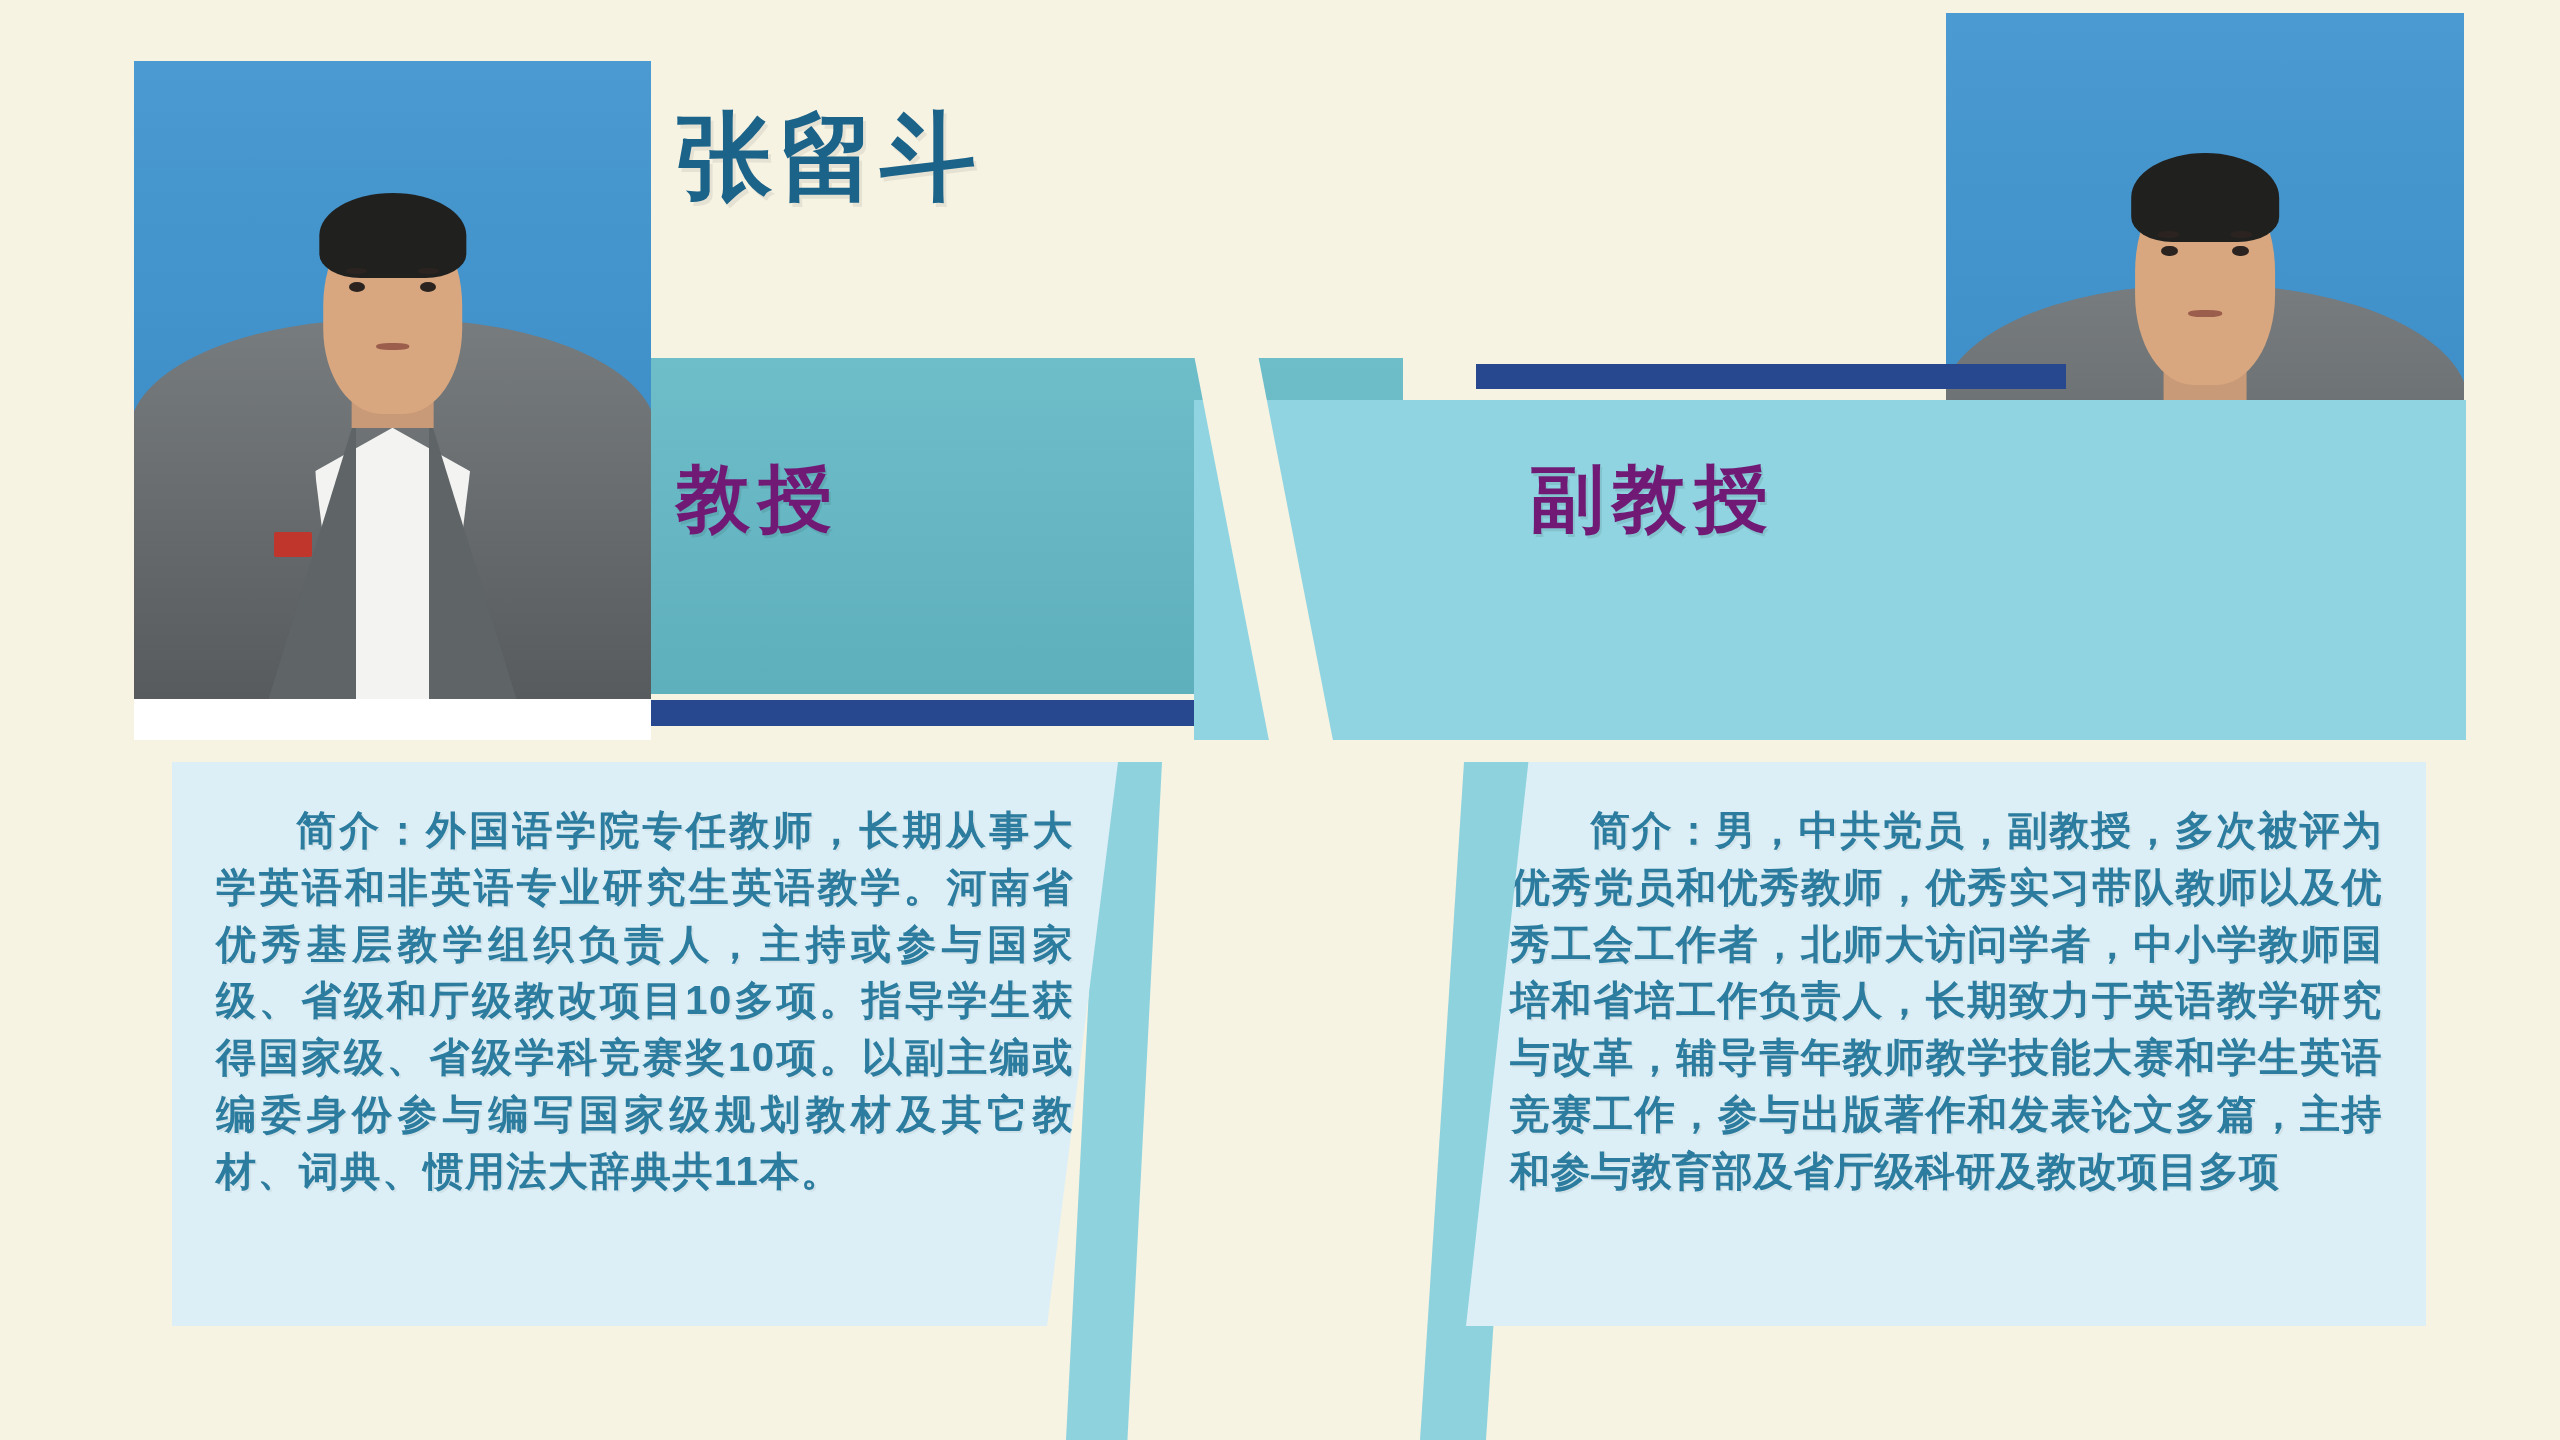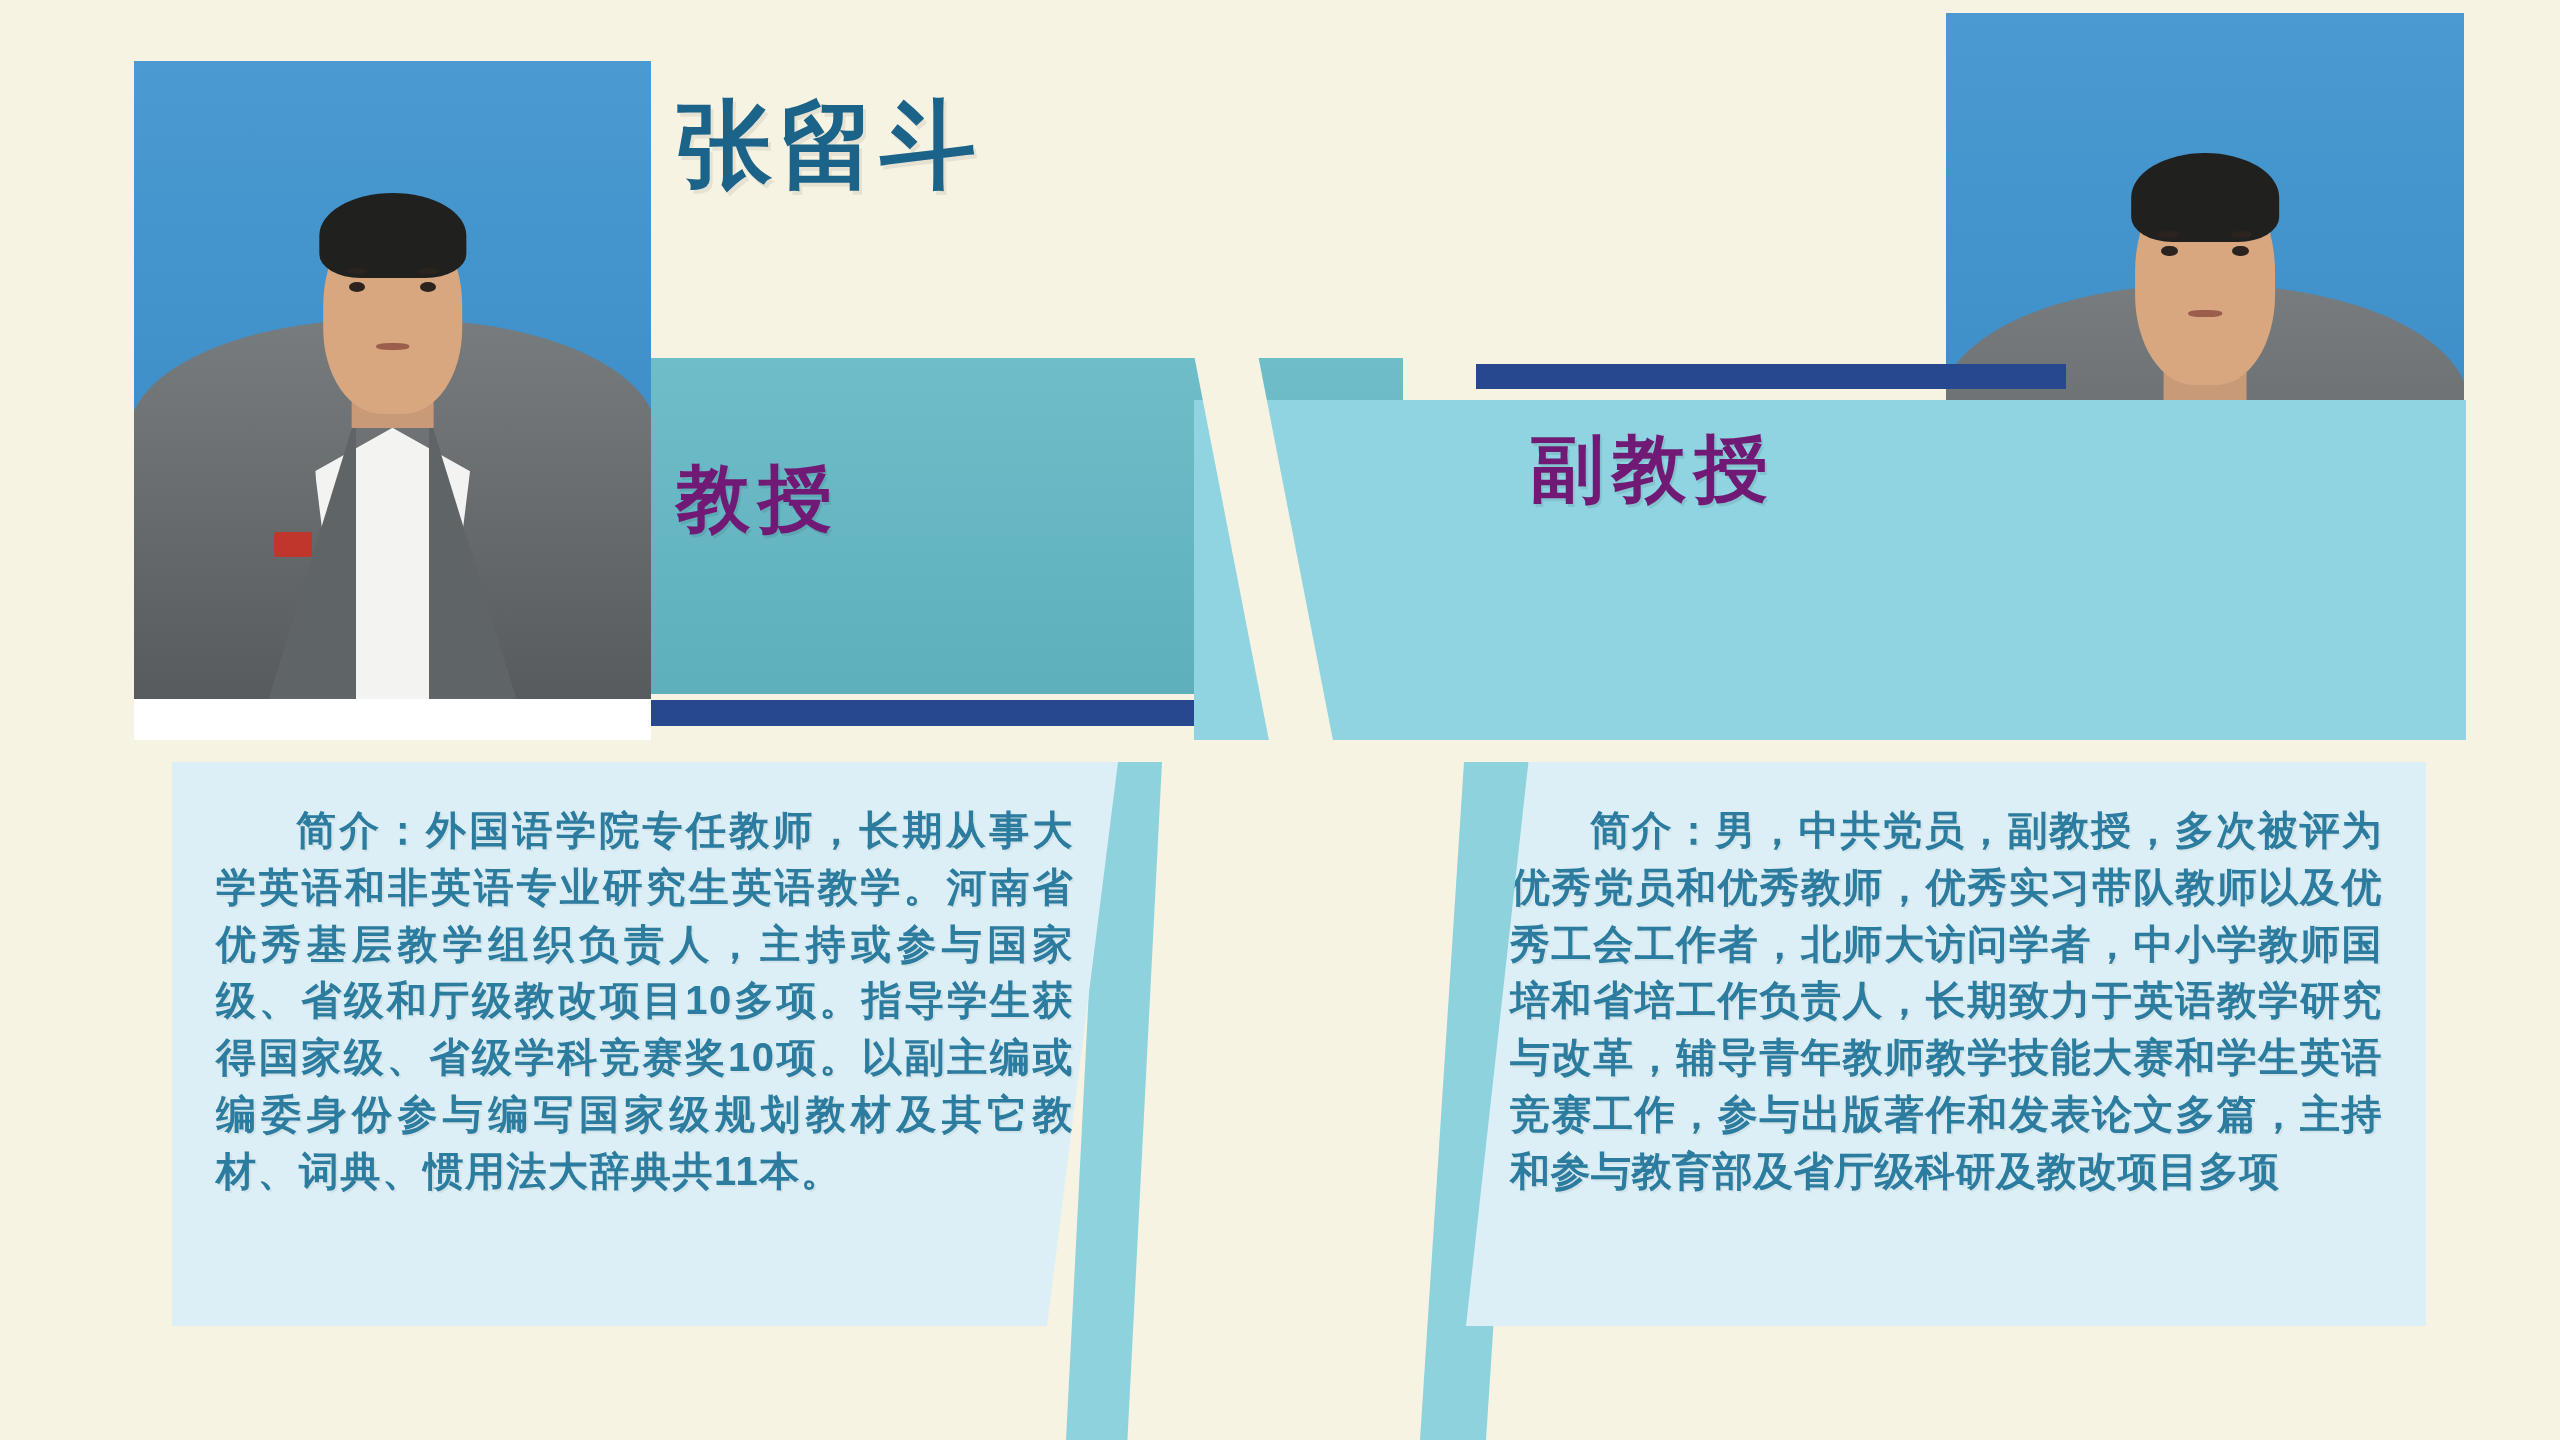--- a/index.html
+++ b/index.html
@@ -57,39 +57,39 @@
   .white-strip-left{position:absolute;left:651px;top:694px;width:726px;height:46px;background:#ffffff;z-index:-1;}
 
   .title-left{position:absolute;left:651px;top:440px;width:752px;height:120px;
       display:flex;align-items:center;justify-content:flex-start;padding-left:25px;box-sizing:border-box;}
 
   
   .band-right{position:absolute;left:1194px;top:400px;width:1272px;height:340px;background:#8fd4e0;}
   .bar-blue-right{position:absolute;left:1476px;top:364px;width:590px;height:25px;background:#27488f;}
 
   .title-right{position:absolute;left:1530px;top:420px;width:700px;height:130px;
-      display:flex;align-items:flex-start;justify-content:flex-start;}
+      display:flex;align-items:flex-end;justify-content:flex-start;}
 
   
   .diag-sep{position:absolute;left:1230px;top:330px;width:64px;height:420px;
       background:#f7f3e3;transform:skewX(11deg);}
 
   .title-text{
       font-size:74px;font-weight:700;color:#701a75;letter-spacing:8px;
       font-family:"Liberation Sans","DejaVu Sans",sans-serif;
       text-shadow:2px 3px 0 rgba(0,0,0,.08);
   }
 
   
   .name{
       position:absolute;font-size:96px;font-weight:700;color:#1c6389;letter-spacing:6px;
       font-family:"Liberation Sans","DejaVu Sans",sans-serif;
       text-shadow:3px 4px 0 rgba(0,0,0,.07);white-space:nowrap;
   }
-  .name-left{left:676px;top:82px;}
+  .name-left{left:676px;top:94px;}
   .name-right{left:1566px;top:82px;}
 
   
   .bio{
       position:absolute;top:762px;height:564px;background:#ddeff6;
       box-sizing:border-box;padding:40px 44px 0 44px;
   }
   .bio-left{left:172px;width:946px;clip-path:polygon(0 0,100% 0,92.5% 100%,0 100%);}
   .bio-right{left:1466px;width:960px;clip-path:polygon(6.5% 0,100% 0,100% 100%,0 100%);}
 

